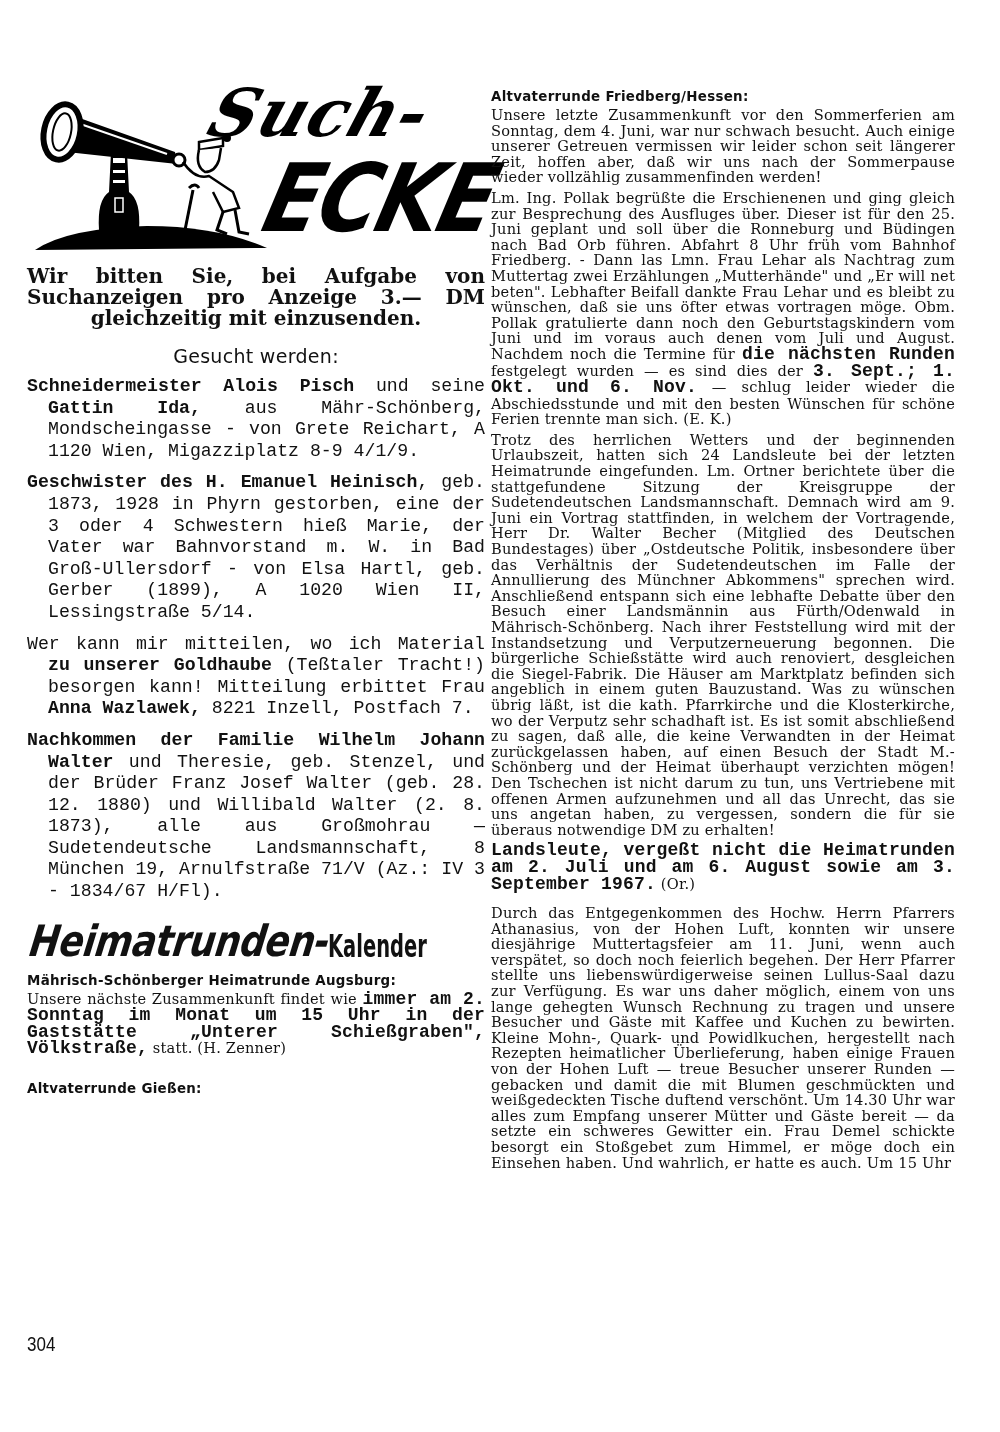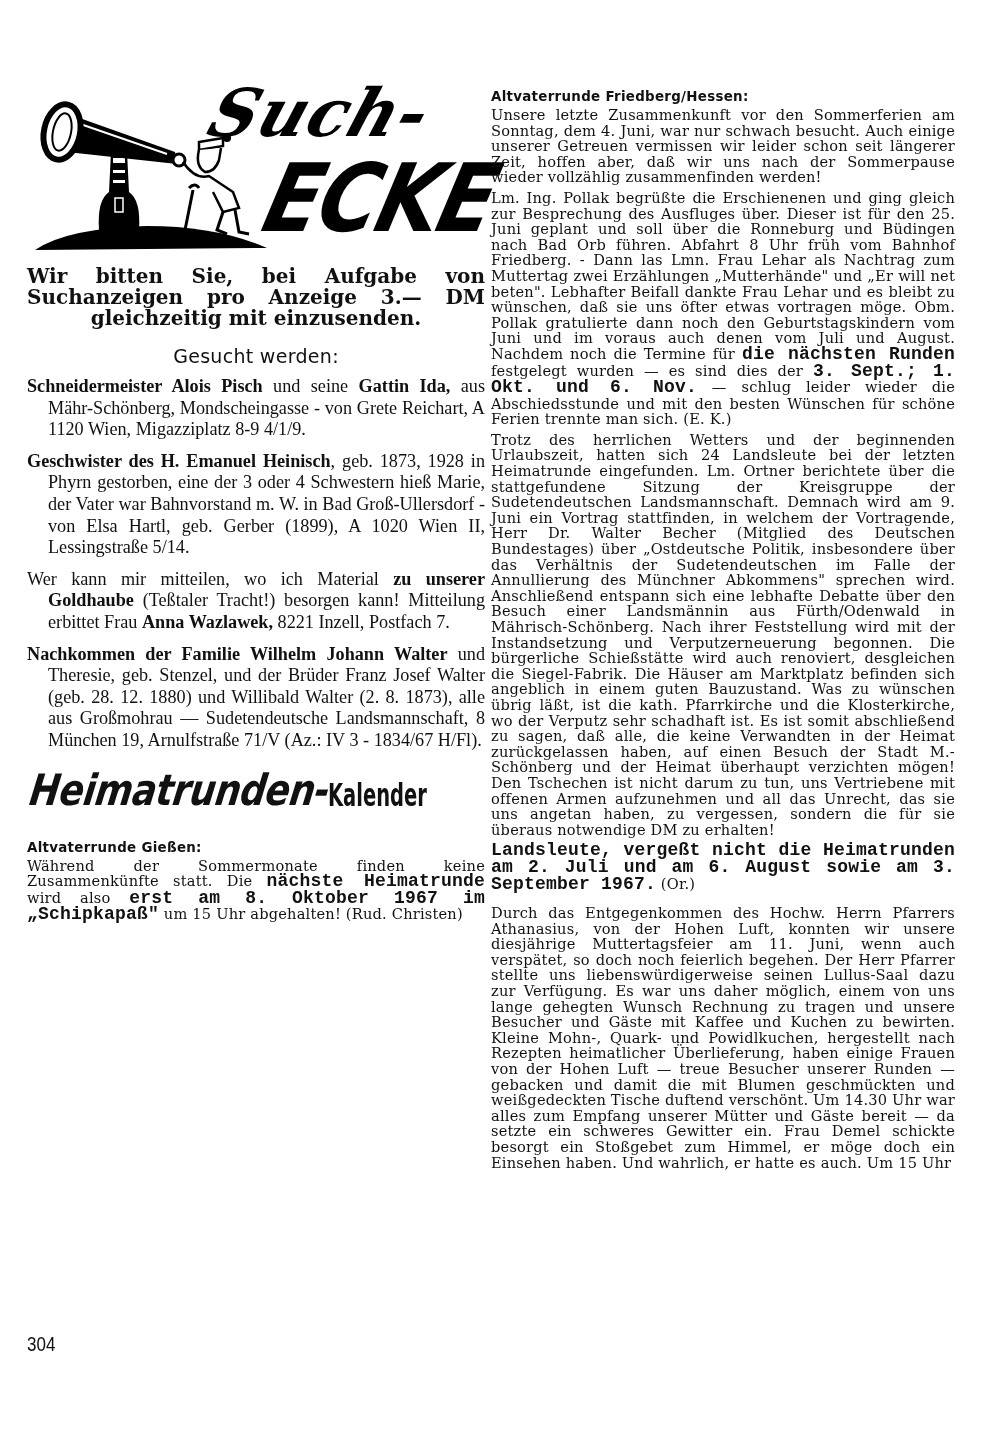--- a/index.html
+++ b/index.html
@@ -12,21 +12,21 @@
 
   .logo { position: relative; width: 458px; height: 180px; }
   .logo svg { position: absolute; left: 0; top: 0; }
   .logo .such { position: absolute; left: 185px; top: 0px; font-family: "DejaVu Serif", serif; font-style: italic; font-weight: bold; font-size: 66px; letter-spacing: 1px; color: #000; transform: skewX(-18deg); line-height: 1; }
   .logo .ecke { position: absolute; left: 240px; top: 78px; font-family: "DejaVu Sans", sans-serif; font-weight: bold; font-size: 82px; color: #000; font-style: italic; transform: skewX(-14deg) scaleY(1.15); line-height: 1; letter-spacing: -2px; }
 
   .notice { font-family: "DejaVu Serif", serif; font-weight: bold; font-size: 20px; line-height: 21px; text-align: justify; text-align-last: center; margin-top: 6px; }
 
   .subhead { font-family: "DejaVu Sans", sans-serif; font-size: 19px; text-align: center; margin: 16px 0 9px 0; letter-spacing: 0.3px; }
 
-  .entry { font-family: Liberation Serif, serif; font-size: 18.2px; line-height: 21.6px; text-align: justify; padding-left: 21px; text-indent: -21px; margin-bottom: 10px; }
+  .entry { font-family: Liberation Mono, monospace; font-size: 18.2px; line-height: 21.6px; text-align: justify; padding-left: 21px; text-indent: -21px; margin-bottom: 10px; }
   .entry b { font-weight: bold; }
 
   .kalender { margin-top: 22px; margin-bottom: 6px; white-space: nowrap; }
   .kalender .k1 { font-family: "DejaVu Sans", sans-serif; font-weight: bold; font-style: italic; font-size: 36px; letter-spacing: -0.5px; display: inline-block; transform: skewX(-8deg) scaleY(1.2); transform-origin: left bottom; }
   .kalender .k2 { font-family: "DejaVu Sans", sans-serif; font-weight: bold; font-size: 25px; display: inline-block; transform: scaleX(0.78) scaleY(1.25); transform-origin: left bottom; margin-left: 2px; }
 
   .rhead { font-family: "DejaVu Sans", sans-serif; font-weight: bold; font-size: 13.4px; line-height: 17px; margin: 2px 0 2px 0; letter-spacing: 0.3px; }
   .rtext { font-family: "DejaVu Serif", serif; font-size: 14.6px; line-height: 15.6px; text-align: justify; margin: 0 0 5px 0; letter-spacing: 0.2px; }
   .rtext b, .rbold { font-family: Liberation Mono, monospace; font-weight: bold; font-size: 18px; letter-spacing: 0.2px; }
   .col-left .rhead { font-size: 13.4px; }
@@ -86,25 +86,28 @@
       <span>Wer kann mir mitteilen, wo ich Material </span><b>zu unserer Goldhaube</b><span> (Teßtaler Tracht!) besorgen kann! Mitteilung erbittet Frau </span><b>Anna Wazlawek,</b><span> 8221 Inzell, Postfach 7.</span>
     </div>
     <div class="entry">
       <b>Nachkommen der Familie Wilhelm Johann Walter</b><span> und Theresie, geb. Stenzel, und der Brüder Franz Josef Walter (geb. 28. 12. 1880) und Willibald Walter (2. 8. 1873), alle aus Großmohrau — Sudetendeutsche Landsmannschaft, 8 München 19, Arnulfstraße 71/V (Az.: IV 3 - 1834/67 H/Fl).</span>
     </div>
 
     <div class="kalender">
       <span class="k1">Heimatrunden-</span><span class="k2">Kalender</span>
     </div>
 
+    <div>
+      <div class="rhead">Mährisch-Schönberger Heimatrunde Augsburg:</div>
+      <p class="rtext"><span>Unsere nächste Zusammenkunft findet wie </span><b>immer am 2. Sonntag im Monat um 15 Uhr in der Gaststätte „Unterer Schießgraben", Völkstraße,</b><span> statt. (H. Zenner)</span></p>
+    </div>
     <div class="gap"></div>
     <div class="gap"></div>
     <div>
       <div class="rhead">Altvaterrunde Gießen:</div>
-      <p class="rtext"><span>Während der Sommermonate finden keine Zusammenkünfte statt. Die </span><b>nächste Heimatrunde</b><span> wird also </span><b>erst am 8. Oktober 1967 im „Schipkapaß"</b><span> um 15 Uhr abgehalten! (Rud. Christen)</span></p>
     </div>
   </div>
 
   <div class="pagenum">304</div>
 
   <div class="col-right">
     <div>
       <div class="rhead">Altvaterrunde Friedberg/Hessen:</div>
       <p class="rtext">Unsere letzte Zusammenkunft vor den Sommerferien am Sonntag, dem 4. Juni, war nur schwach besucht. Auch einige unserer Getreuen vermissen wir leider schon seit längerer Zeit, hoffen aber, daß wir uns nach der Sommerpause wieder vollzählig zusammenfinden werden!</p>
       <p class="rtext"><span>Lm. Ing. Pollak begrüßte die Erschienenen und ging gleich zur Besprechung des Ausfluges über. Dieser ist für den 25. Juni geplant und soll über die Ronneburg und Büdingen nach Bad Orb führen. Abfahrt 8 Uhr früh vom Bahnhof Friedberg. - Dann las Lmn. Frau Lehar als Nachtrag zum Muttertag zwei Erzählungen „Mutterhände" und „Er will net beten". Lebhafter Beifall dankte Frau Lehar und es bleibt zu wünschen, daß sie uns öfter etwas vortragen möge. Obm. Pollak gratulierte dann noch den Geburtstagskindern vom Juni und im voraus auch denen vom Juli und August. Nachdem noch die Termine für </span><b>die nächsten Runden</b><span> festgelegt wurden — es sind dies der </span><b>3. Sept.; 1. Okt. und 6. Nov.</b><span> — schlug leider wieder die Abschiedsstunde und mit den besten Wünschen für schöne Ferien trennte man sich. (E. K.)</span></p>

